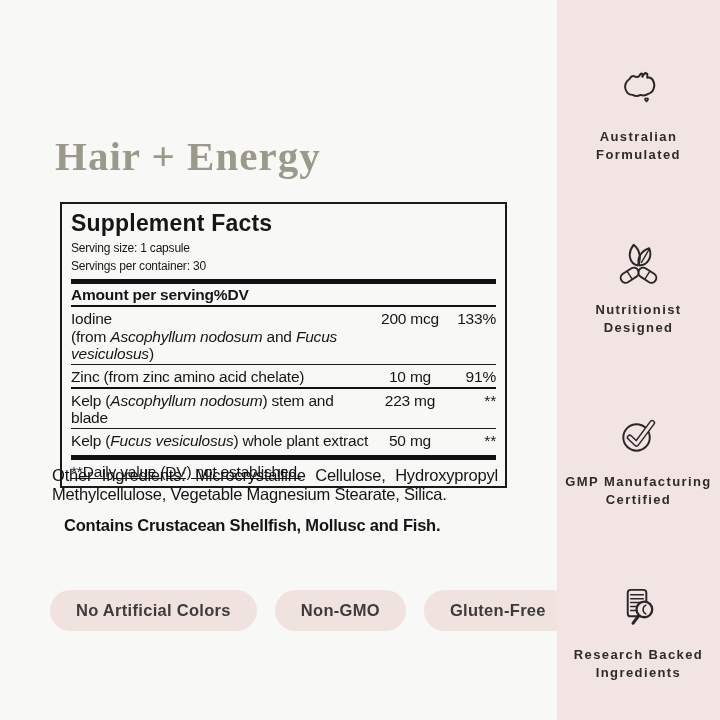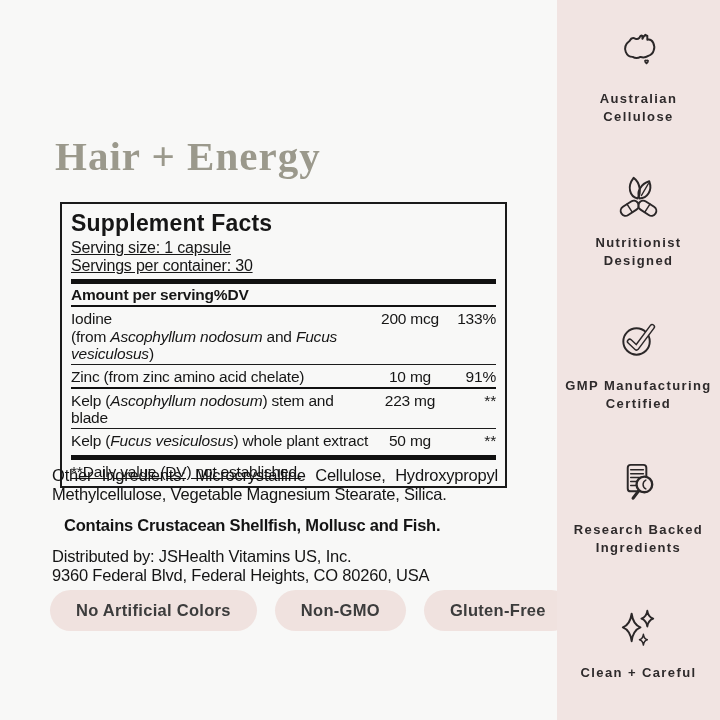--- a/index.html
+++ b/index.html
@@ -20,21 +20,21 @@
     letter-spacing:1px;color:#9b998c;
   }
 
   
   .facts-box{
     position:absolute;left:60px;top:202px;width:447px;
     box-sizing:border-box;border:2px solid #1a1a1a;
     padding:6px 9px 4px 9px;color:#161616;background:transparent;
   }
   .facts-heading{margin:0 0 2px 0;font-size:23px;font-weight:bold;letter-spacing:.2px;}
-  .serving-line{font-size:16px;line-height:18px;letter-spacing:-.2px;text-decoration:underline;}
+  .serving-line{font-size:12px;line-height:18px;letter-spacing:-.2px;}
   .bar-thick{height:5px;background:#111;margin-top:4px;}
   .hdr-row{
     display:flex;justify-content:flex-start;align-items:baseline;
     font-weight:bold;font-size:15.5px;line-height:18px;
     padding:2px 0 1px 0;border-bottom:2px solid #111;letter-spacing:-.2px;
   }
   .t-row{
     display:grid;grid-template-columns:1fr 72px 46px;column-gap:4px;
     align-items:start;font-size:15.5px;line-height:17px;
     padding:2.5px 0;letter-spacing:-.2px;
@@ -60,21 +60,21 @@
   .badge{
     background:#f0e2df;color:#3c3c3c;border-radius:22px;
     padding:11px 26px;font-size:16.5px;letter-spacing:.3px;white-space:nowrap;
   }
 
   
   .sidebar{
     position:absolute;right:0;top:0;width:163px;height:720px;
     background:#f1e4e2;box-sizing:border-box;
     display:flex;flex-direction:column;align-items:center;
-    justify-content:space-between;padding:28px 6px 38px 6px;
+    justify-content:space-between;padding:66px 6px 38px 6px;
   }
   .side-item{display:flex;flex-direction:column;align-items:center;text-align:center;}
   .side-icon{width:47px;height:47px;color:#2b2728;margin-bottom:15px;}
   .side-icon svg{width:100%;height:100%;display:block;}
   .side-icon .ln{stroke:currentColor;fill:none;stroke-width:2;stroke-linecap:round;stroke-linejoin:round;}
   .side-icon .thin{stroke-width:1.5;}
   .side-icon .fat{stroke-width:6;}
   .side-icon .pink{stroke:#f1e4e2;stroke-width:3;fill:none;stroke-linecap:round;stroke-linejoin:round;}
   .side-icon .pinkfill{fill:#f1e4e2;stroke:currentColor;stroke-width:2.4;}
   .side-label{
@@ -130,24 +130,20 @@
         <div class="dv">**</div>
       </div>
 
       <div class="bar-thick"></div>
       <div class="footnote">**Daily value (DV) not established.</div>
     </section>
 
     <div class="info-block">
       <p class="p-just">Other Ingredients: Microcrystalline Cellulose, Hydroxypropyl Methylcellulose, Vegetable Magnesium Stearate, Silica.</p>
       <p class="p-bold">Contains Crustacean Shellfish, Mollusc and Fish.</p>
-      <p class="p-dist">
-        <span>Distributed by: JSHealth Vitamins US, Inc.</span><br>
-        <span>9360 Federal Blvd, Federal Heights, CO 80260, USA</span>
-      </p>
     </div>
 
     <div class="badges">
       <div class="badge">No Artificial Colors</div>
       <div class="badge">Non-GMO</div>
       <div class="badge">Gluten-Free</div>
     </div>
 
   </div>
 
@@ -155,21 +151,21 @@
 
     <div class="side-item">
       <span class="side-icon">
         <svg viewBox="0 0 48 44">
           <path class="ln" d="M15 11 Q17 7 21 9 Q23 10 25 8 Q26 5 28 6 L28 9 Q29 6.5 31 5 L33 6 L33 10 Q37 9 39 13 Q41 17 39.5 21 Q38.5 25 34 26.5 Q30 29 26 27.5 Q22 30 18 27.5 Q13 27.5 11 22.5 Q8.5 16 15 11 Z"></path>
           <path class="ln thin" d="M30.5 31.5 q1 -1.2 1.7 0 q0.7 -1.2 1.7 0 q0.1 1.6 -1.7 2.8 q-1.8 -1.2 -1.7 -2.8 z"></path>
         </svg>
       </span>
       <div class="side-label">
         <div>Australian</div>
-        <div>Cellulose</div>
+        <div>Formulated</div>
       </div>
     </div>
 
     <div class="side-item">
       <span class="side-icon">
         <svg viewBox="0 0 48 48">
           <path class="ln" d="M23 27 C15 25 12 15 19 6 C26 11 27 22 23 27 Z"></path>
           <path class="ln" d="M25 27 C33 27 38.5 19 35 9.5 C27 12 21.5 20 25 27 Z"></path>
           <path class="ln thin" d="M34 12 L27 24"></path>
           <g transform="rotate(-33 15 37)">
@@ -215,28 +211,15 @@
           <circle class="pinkfill" cx="30" cy="26" r="8"></circle>
           <path class="ln thin" d="M31.5 21.5 a5 5 0 0 0 0 9"></path>
         </svg>
       </span>
       <div class="side-label">
         <div>Research Backed</div>
         <div>Ingredients</div>
       </div>
     </div>
 
-    <div class="side-item">
-      <span class="side-icon">
-        <svg viewBox="0 0 48 48">
-          <path class="ln" d="M17 12 Q18.5 23 26 26 Q18.5 29 17 40 Q15.5 29 8 26 Q15.5 23 17 12 Z"></path>
-          <path class="ln" d="M33 9 Q33.8 15 39 17 Q33.8 19 33 25 Q32.2 19 27 17 Q32.2 15 33 9 Z"></path>
-          <path class="ln thin" d="M29 33 Q29.6 37.5 33 38.5 Q29.6 39.5 29 44 Q28.4 39.5 25 38.5 Q28.4 37.5 29 33 Z"></path>
-        </svg>
-      </span>
-      <div class="side-label">
-        <div>Clean + Careful</div>
-        <div></div>
-      </div>
-    </div>
 
   </aside>
 </div>
 
 </body></html>

